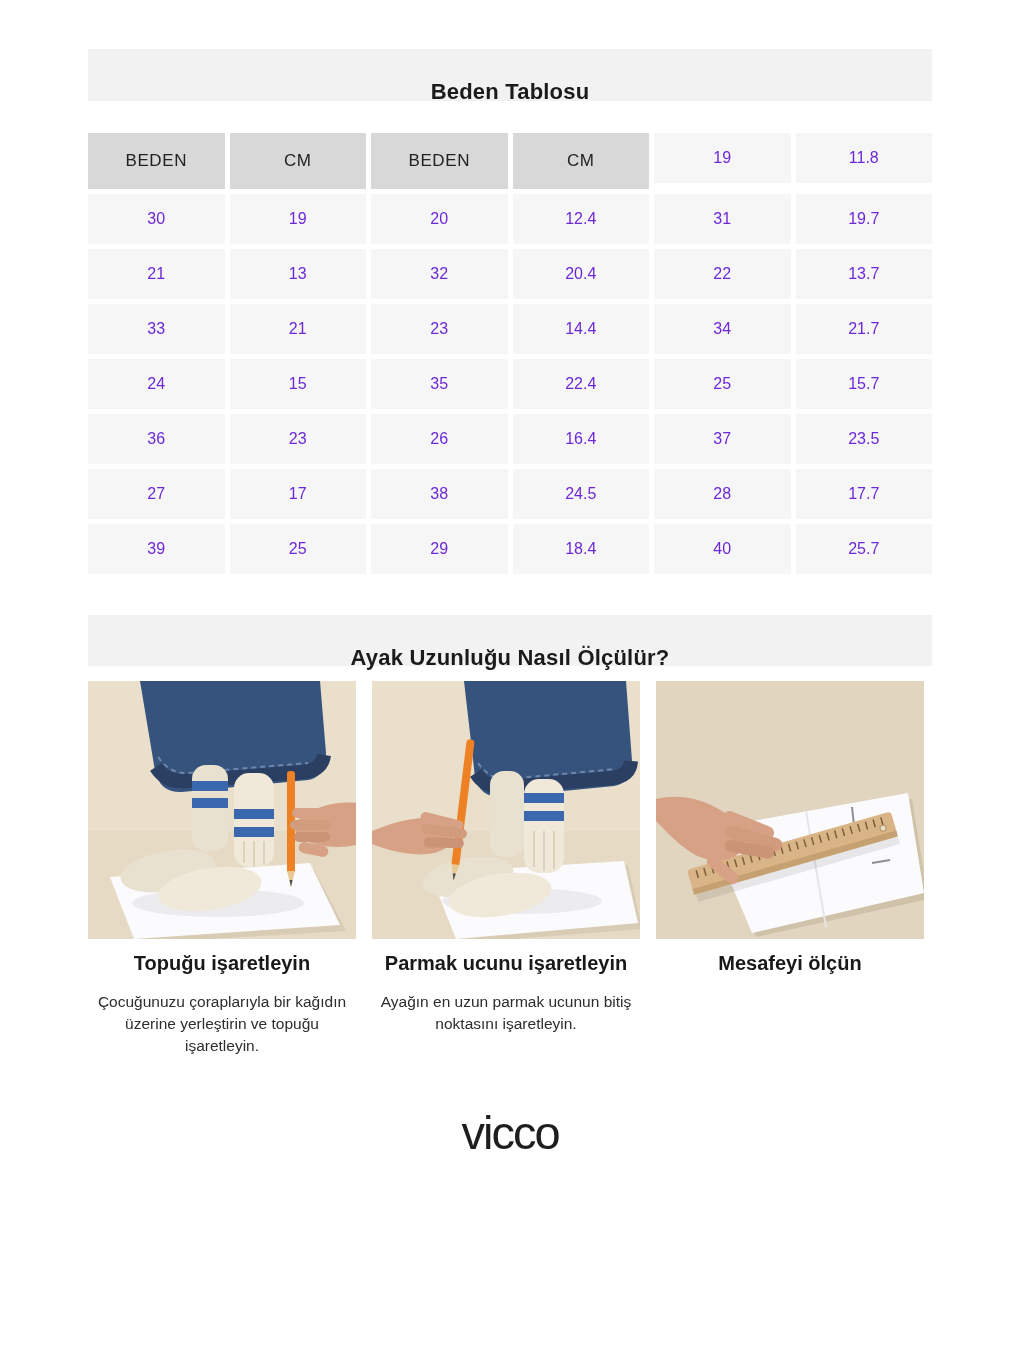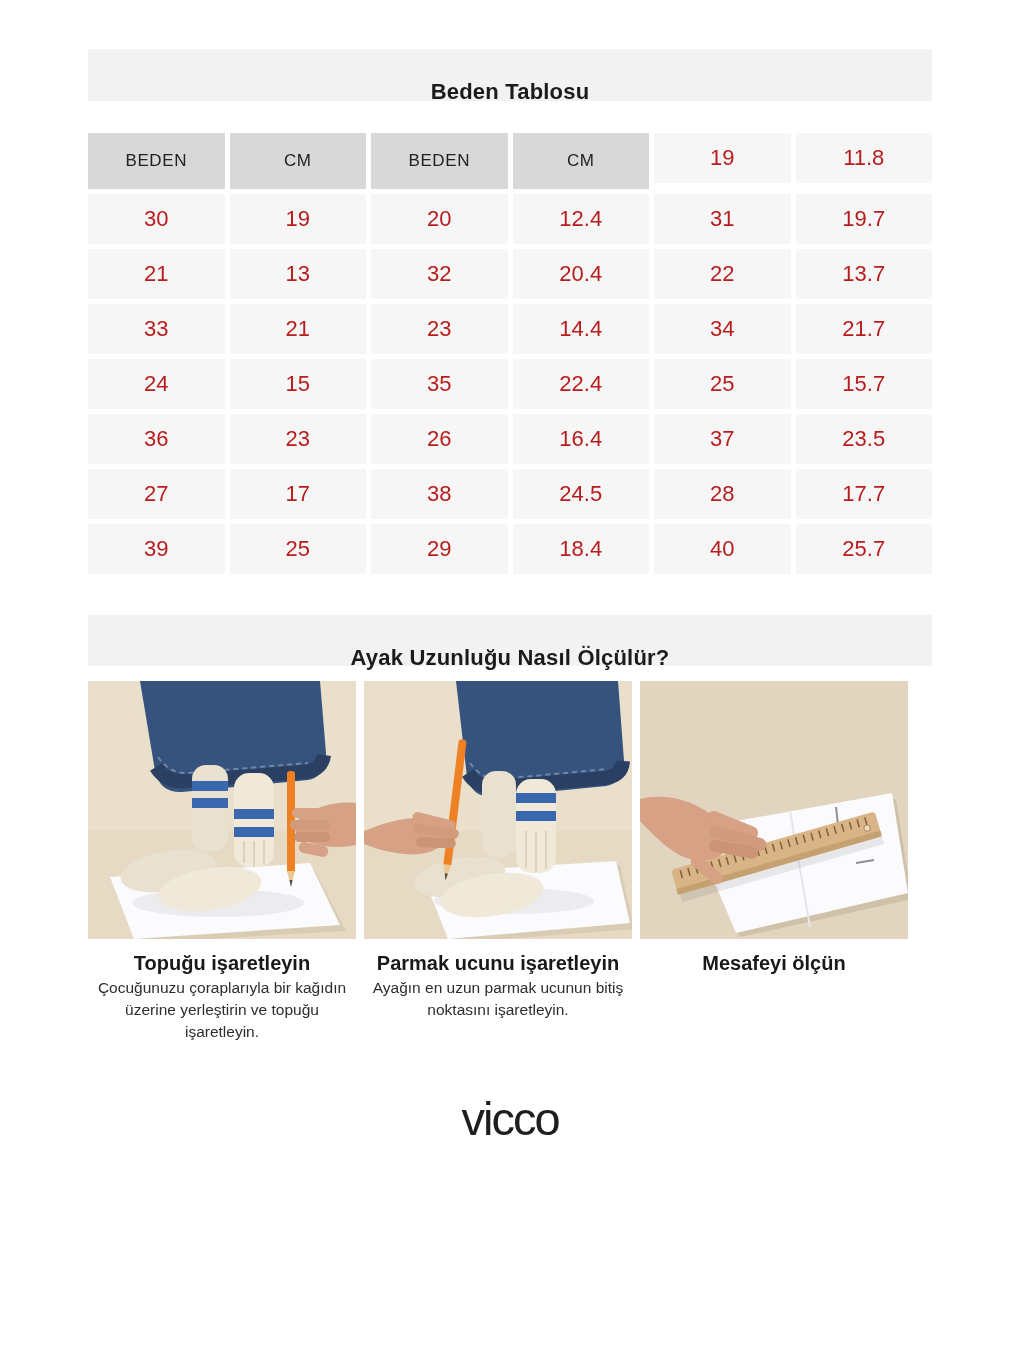--- a/index.html
+++ b/index.html
@@ -28,32 +28,32 @@
     background:#ffffff;
   }
   .th {
     height:56px; background:#d8d8d8;
     display:flex; align-items:center; justify-content:center;
     font-size:17px; letter-spacing:0.6px; color:#222;
   }
   .td {
     height:50px; background:#f6f6f6;
     display:flex; align-items:center; justify-content:center;
-    font-size:22px; color:#b91c1c;
-  }
-
-  .steps { margin-top:15px; display:flex; gap:8px; }
+    font-size:16px; color:#6d28d9;
+  }
+
+  .steps { margin-top:15px; display:flex; gap:16px; }
   .step { width:268px; }
   .photo { width:268px; height:258px; display:block; }
   .step-heading {
     margin-top:13px; text-align:center;
     font-size:20px; font-weight:700; color:#191919;
   }
   .step-desc {
-    margin-top:2px; text-align:center;
+    margin-top:16px; text-align:center;
     font-size:15.5px; line-height:22px; color:#2d2d2d;
   }
 
   .footer { margin-top:52px; }
   .brand {
     text-align:center;
     font-size:47px; font-weight:400; letter-spacing:-2px;
     color:#1e1e1d; line-height:1;
   }
 </style>

